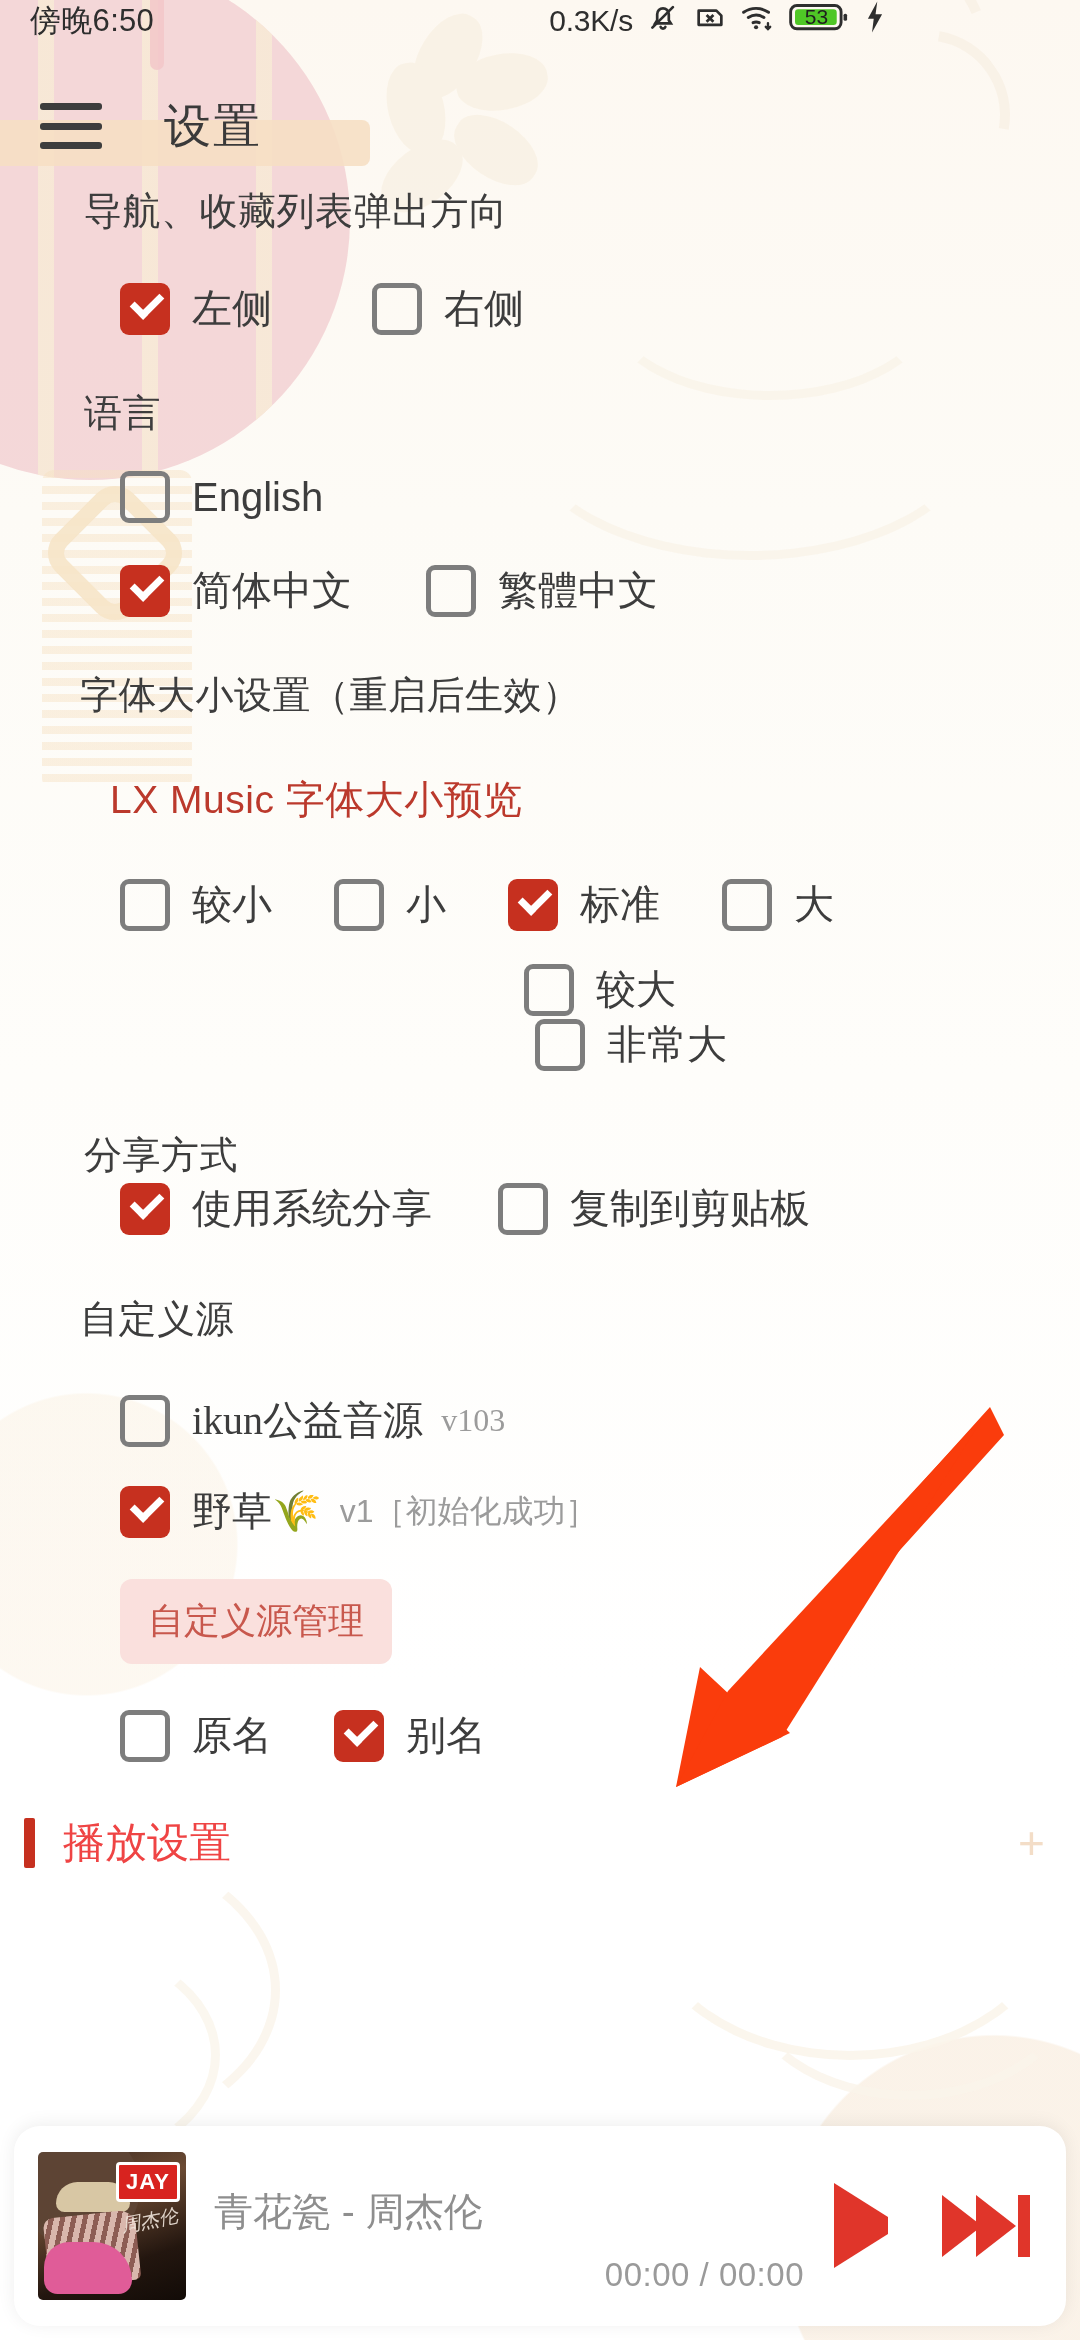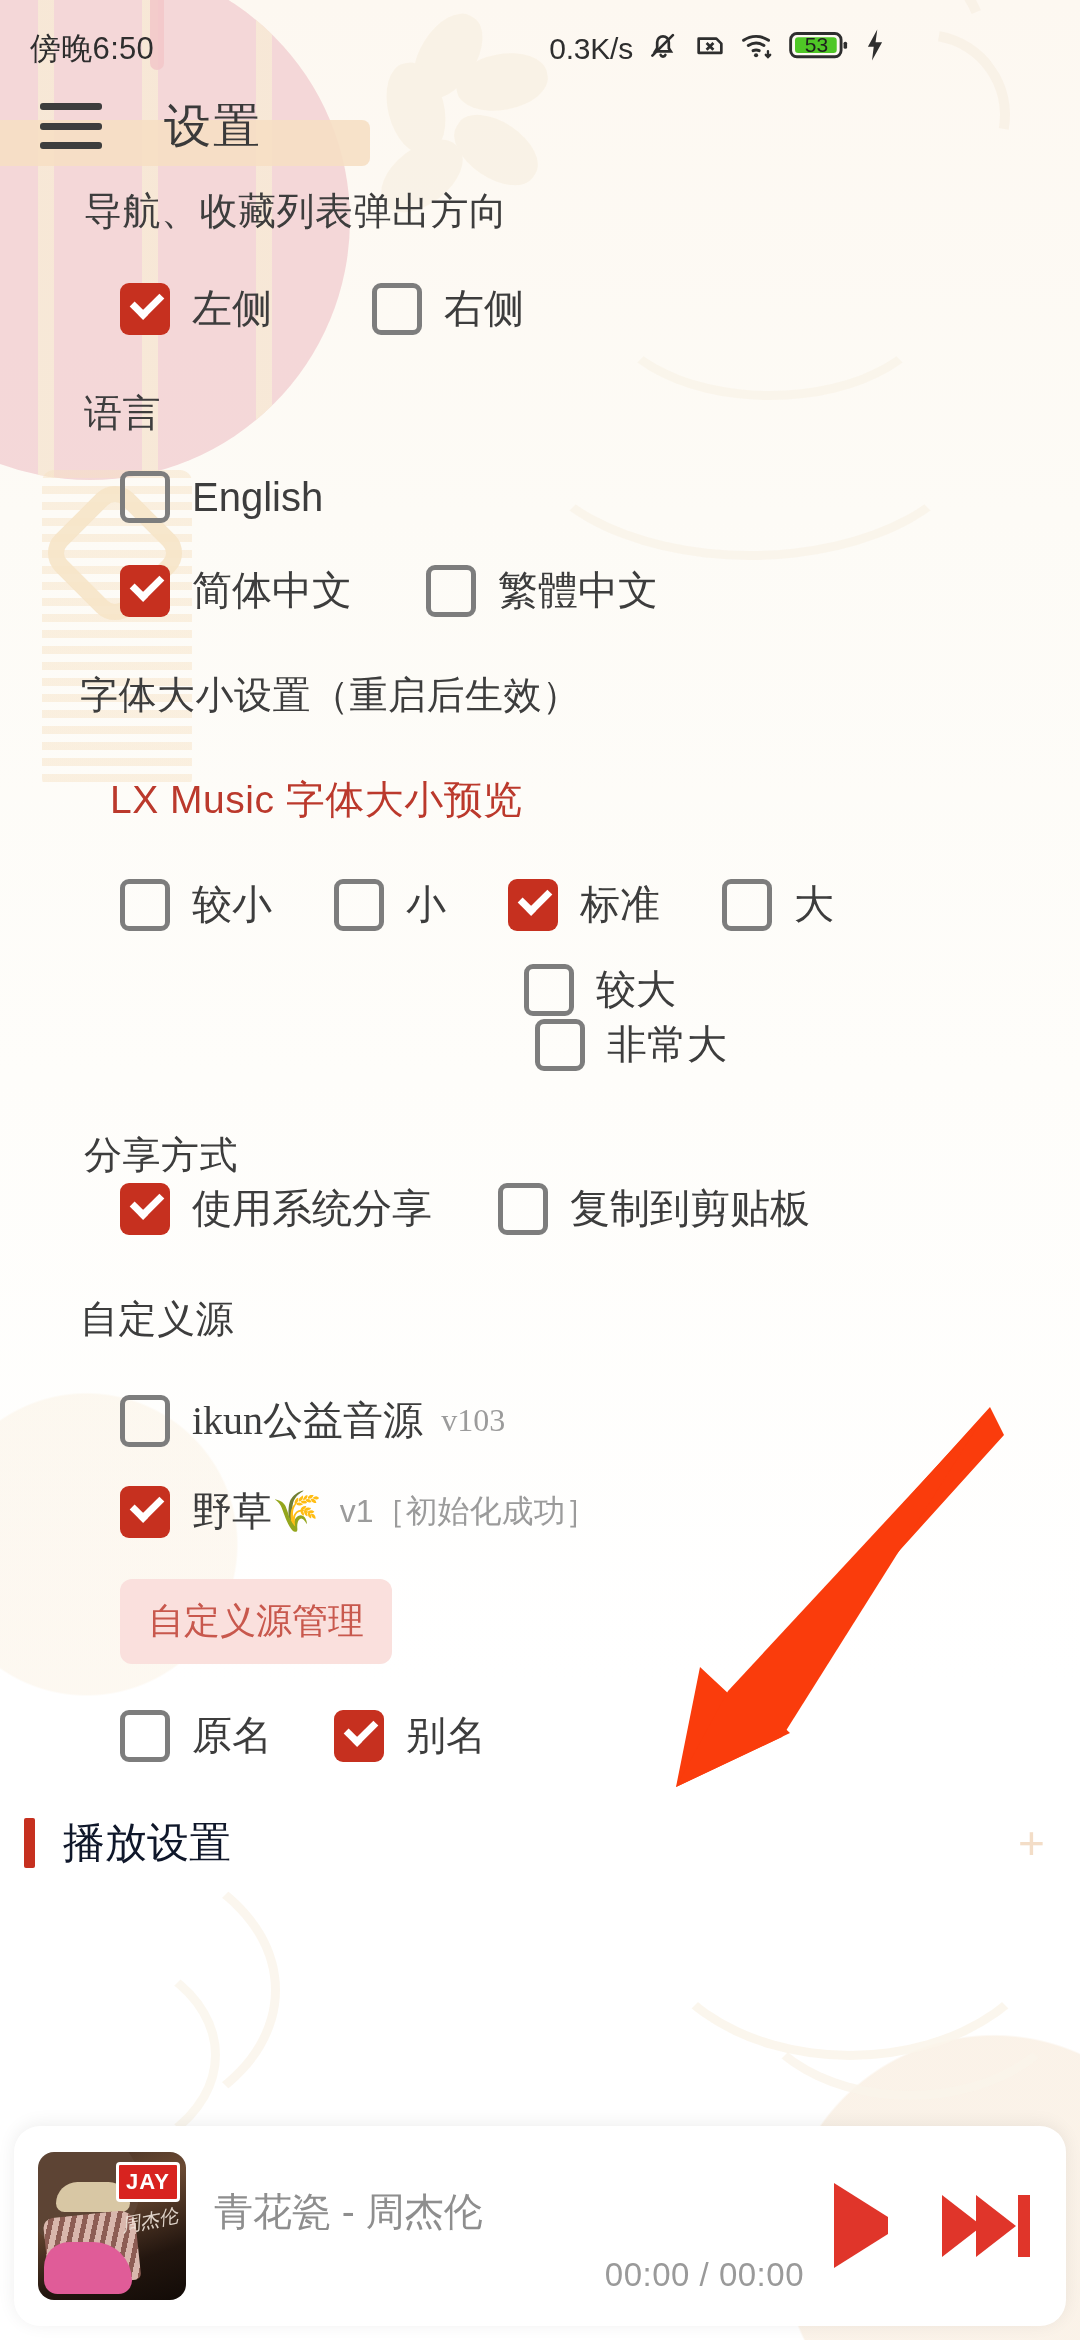--- a/index.html
+++ b/index.html
@@ -100,21 +100,21 @@
     color: #f3ddc7;
     font-size: 46px;
     line-height: 1;
     font-weight: 300;
   }
 
   
   #status-bar {
     position: absolute; left: 0; top: 0;
     width: 916px; height: 70px;
-    display: flex; align-items: flex-end;
+    display: flex; align-items: flex-start;
     padding: 0 28px 0 30px;
     font-size: 31px;
     color: #2e2e2e;
     z-index: 20;
   }
   #status-bar .clock { font-size: 31px; letter-spacing: .3px; }
   #status-bar .right {
     margin-left: auto;
     display: flex; align-items: center; gap: 13px;
   }
@@ -218,21 +218,21 @@
     margin-left: 24px;
   }
   .play-setting-head .bar {
     width: 11px; height: 50px;
     background: #c6301f;
     border-radius: 2px;
     margin-right: 28px;
   }
   .play-setting-head .txt {
     font-size: 42px;
-    color: #0f172a;
+    color: #ef4444;
   }
 
   
   #annotation-arrow {
     position: absolute;
     left: 430px; top: 1395px;
     width: 580px; height: 420px;
     z-index: 30;
     pointer-events: none;
   }
@@ -245,21 +245,21 @@
     background: #ffffff;
     border-radius: 26px;
     box-shadow: 0 -2px 18px rgba(0,0,0,.07);
     display: flex;
     align-items: center;
     padding: 0 36px 0 24px;
     z-index: 40;
   }
   #album-art {
     width: 148px; height: 148px;
-    border-radius: 16px;
+    border-radius: 5px;
     flex: none;
     position: relative;
     overflow: hidden;
     background:
       radial-gradient(circle at 28% 24%, #5d4434 0 60px, transparent 61px),
       linear-gradient(160deg, #3b2a20 0%, #6b4a33 34%, #23160f 72%, #120b07 100%);
     text-align: right;
   }
   #album-art .hat {
     position: absolute; left: 18px; top: 30px;

